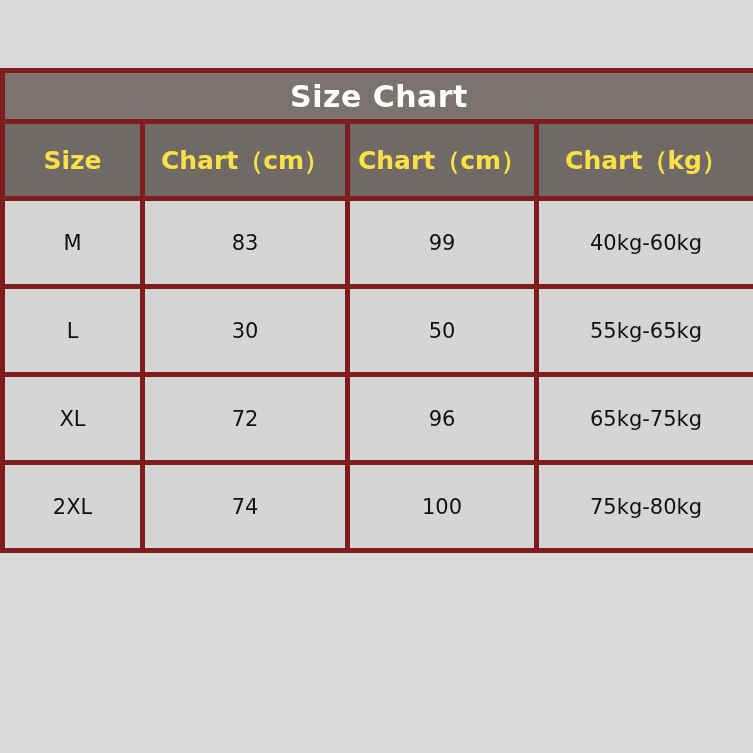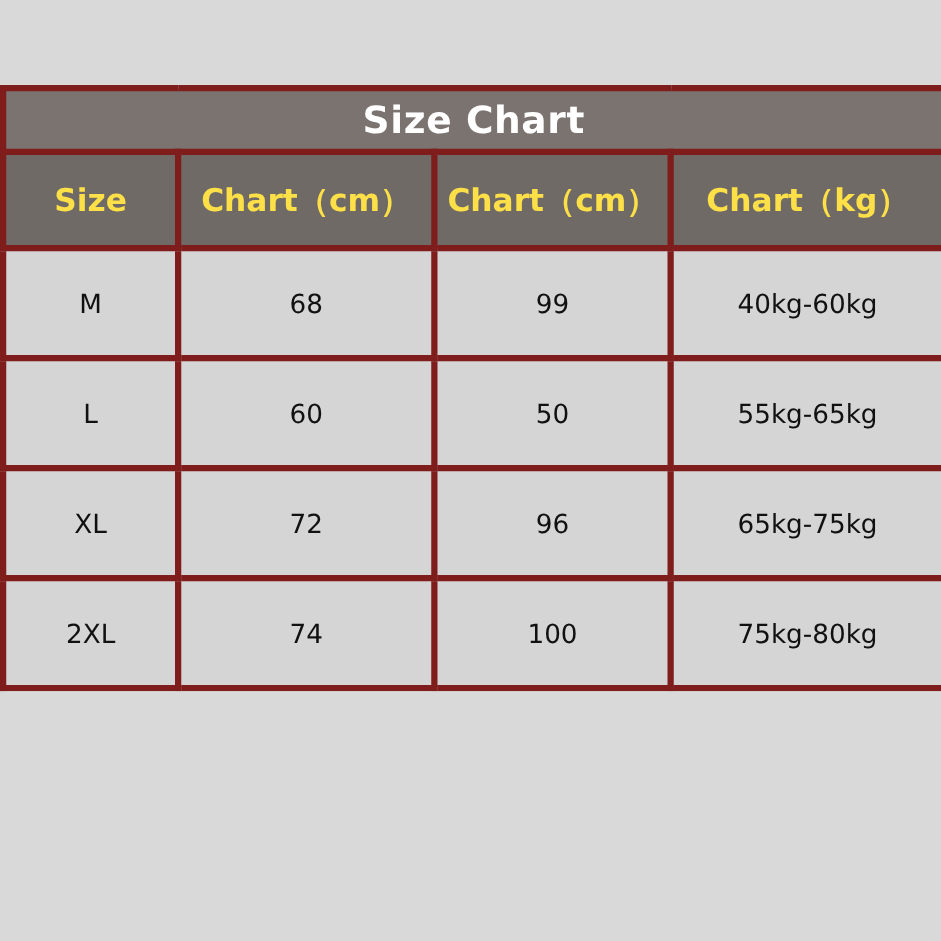--- a/index.html
+++ b/index.html
@@ -91,27 +91,27 @@
         </tr>
         <tr>
           <td class="head-cell">Size</td>
           <td class="head-cell">Chart（cm）</td>
           <td class="head-cell">Chart（cm）</td>
           <td class="head-cell">Chart（kg）</td>
         </tr>
 
         <tr>
           <td class="body-cell">M</td>
-          <td class="body-cell">68</td>
+          <td class="body-cell">83</td>
           <td class="body-cell">99</td>
           <td class="body-cell">40kg-60kg</td>
         </tr>
         <tr>
           <td class="body-cell">L</td>
-          <td class="body-cell">60</td>
+          <td class="body-cell">30</td>
           <td class="body-cell">50</td>
           <td class="body-cell">55kg-65kg</td>
         </tr>
         <tr>
           <td class="body-cell">XL</td>
           <td class="body-cell">72</td>
           <td class="body-cell">96</td>
           <td class="body-cell">65kg-75kg</td>
         </tr>
         <tr>

